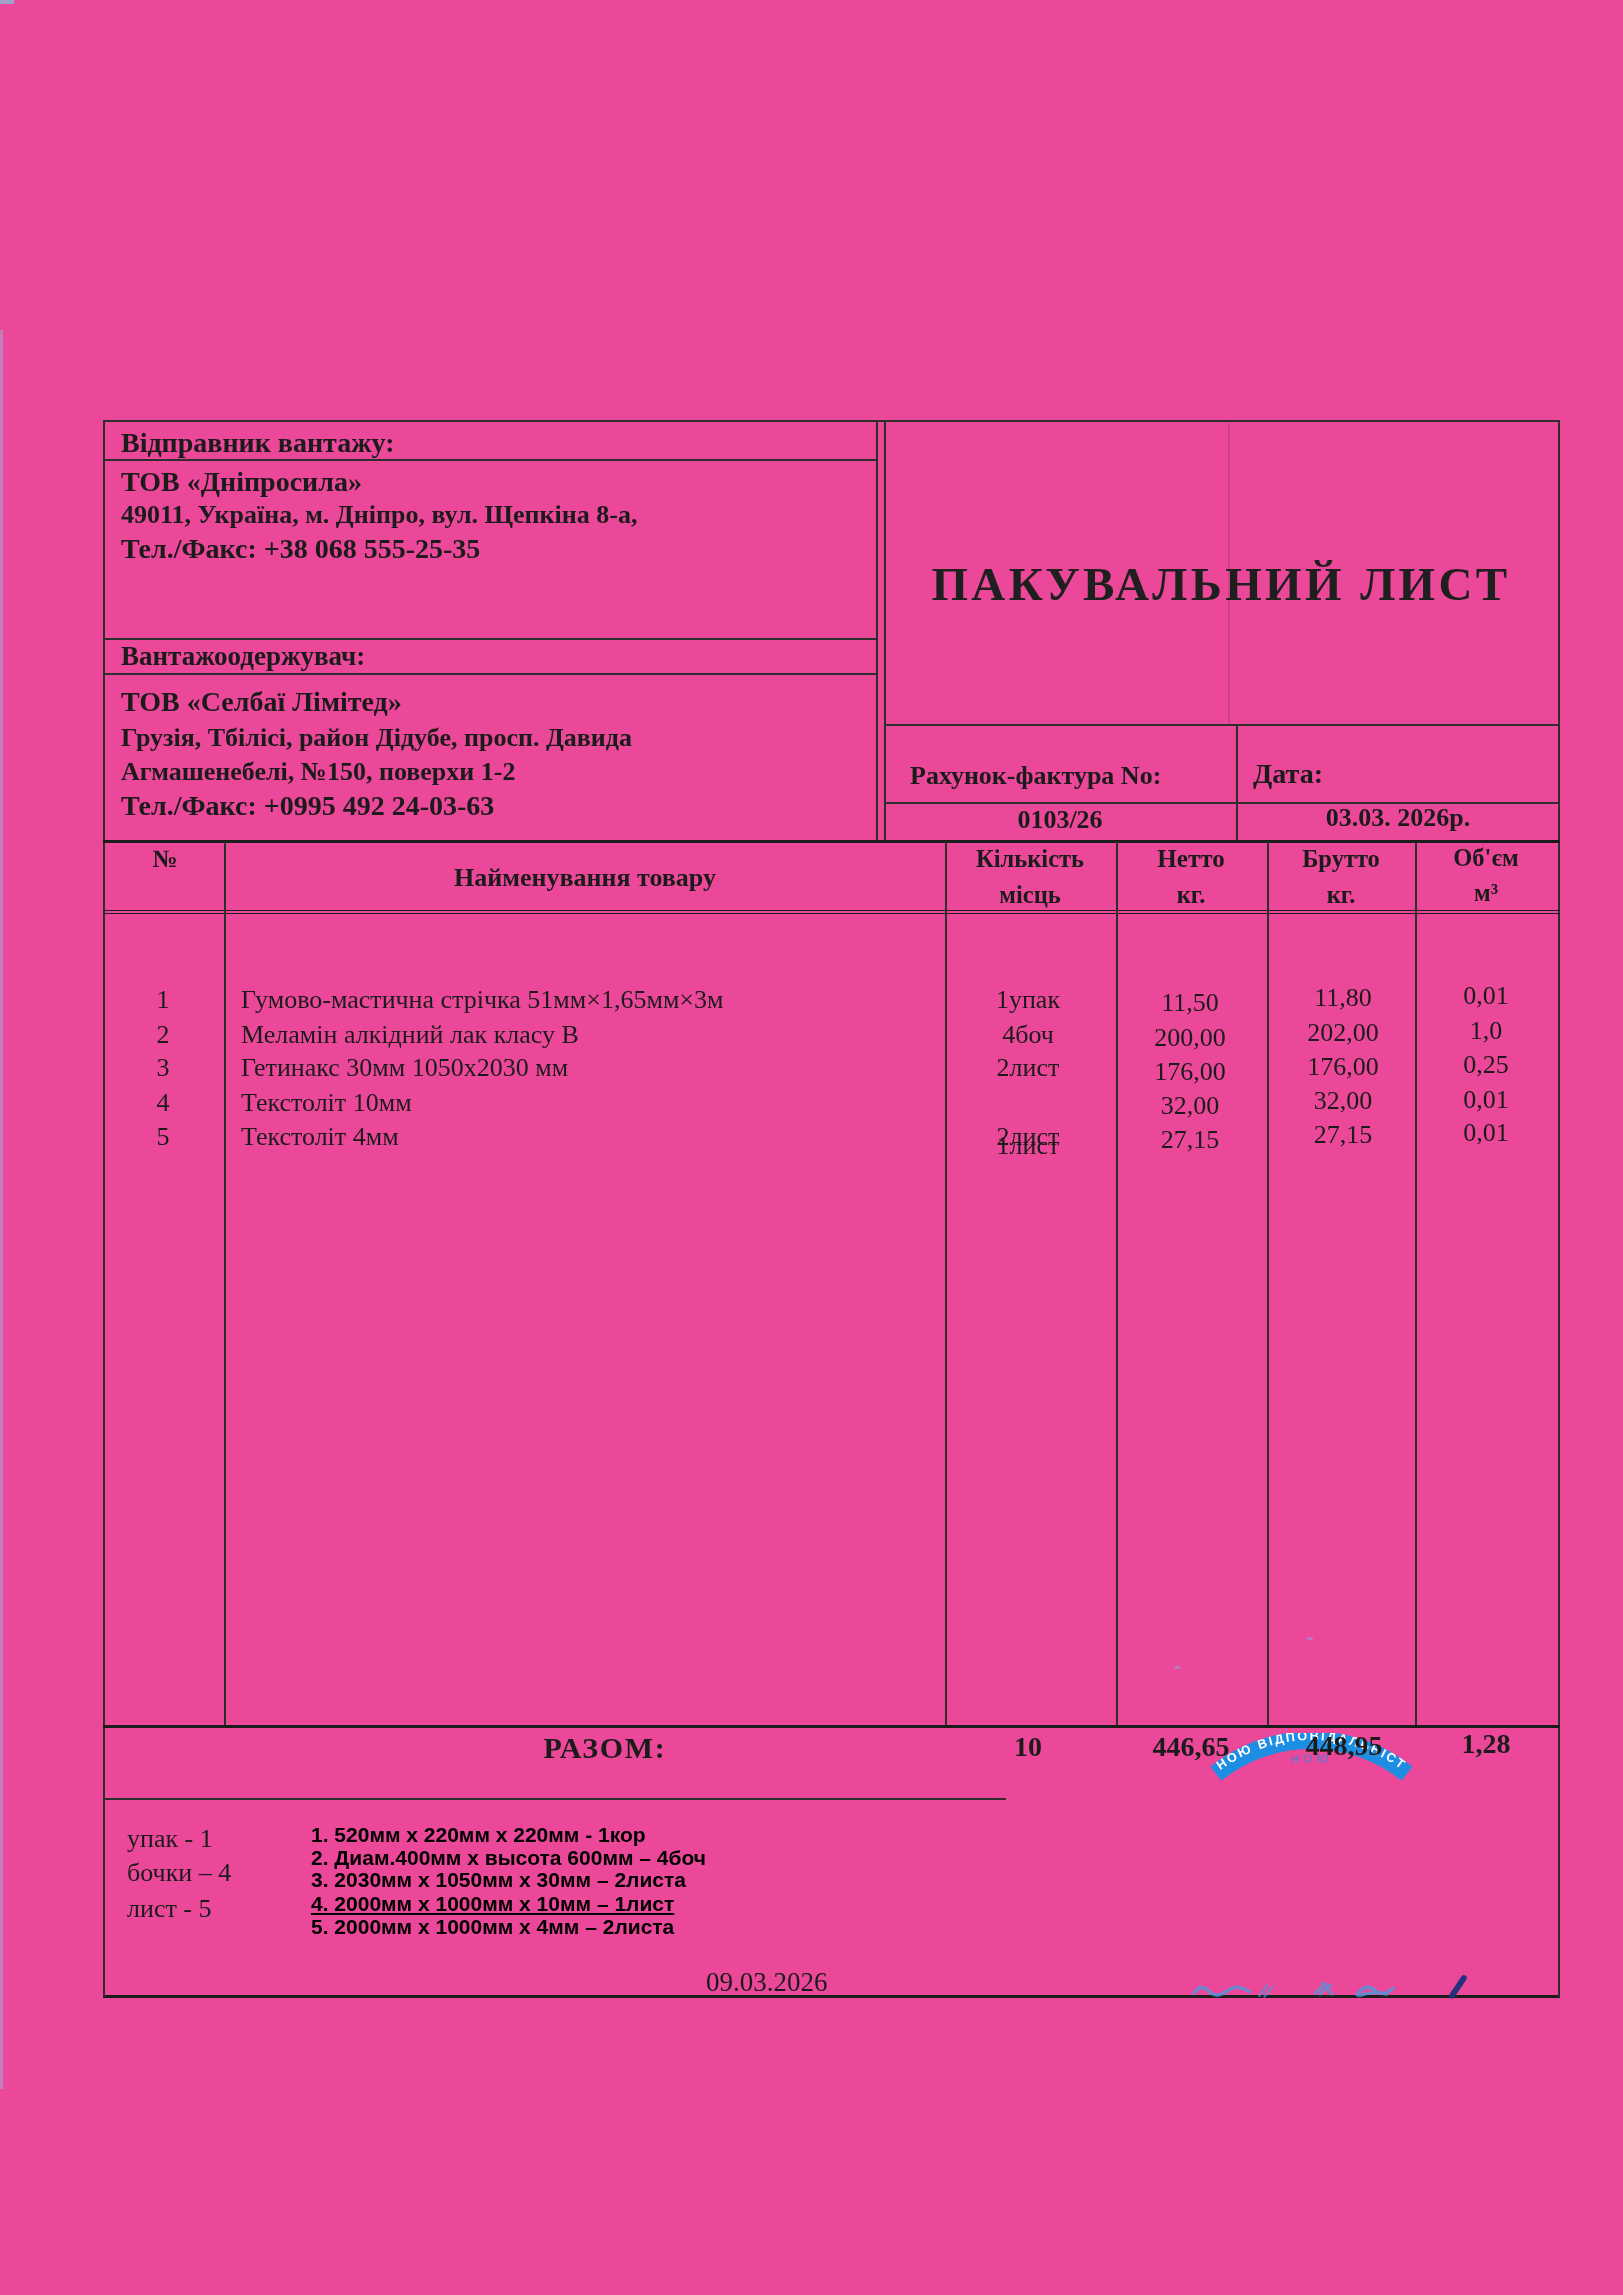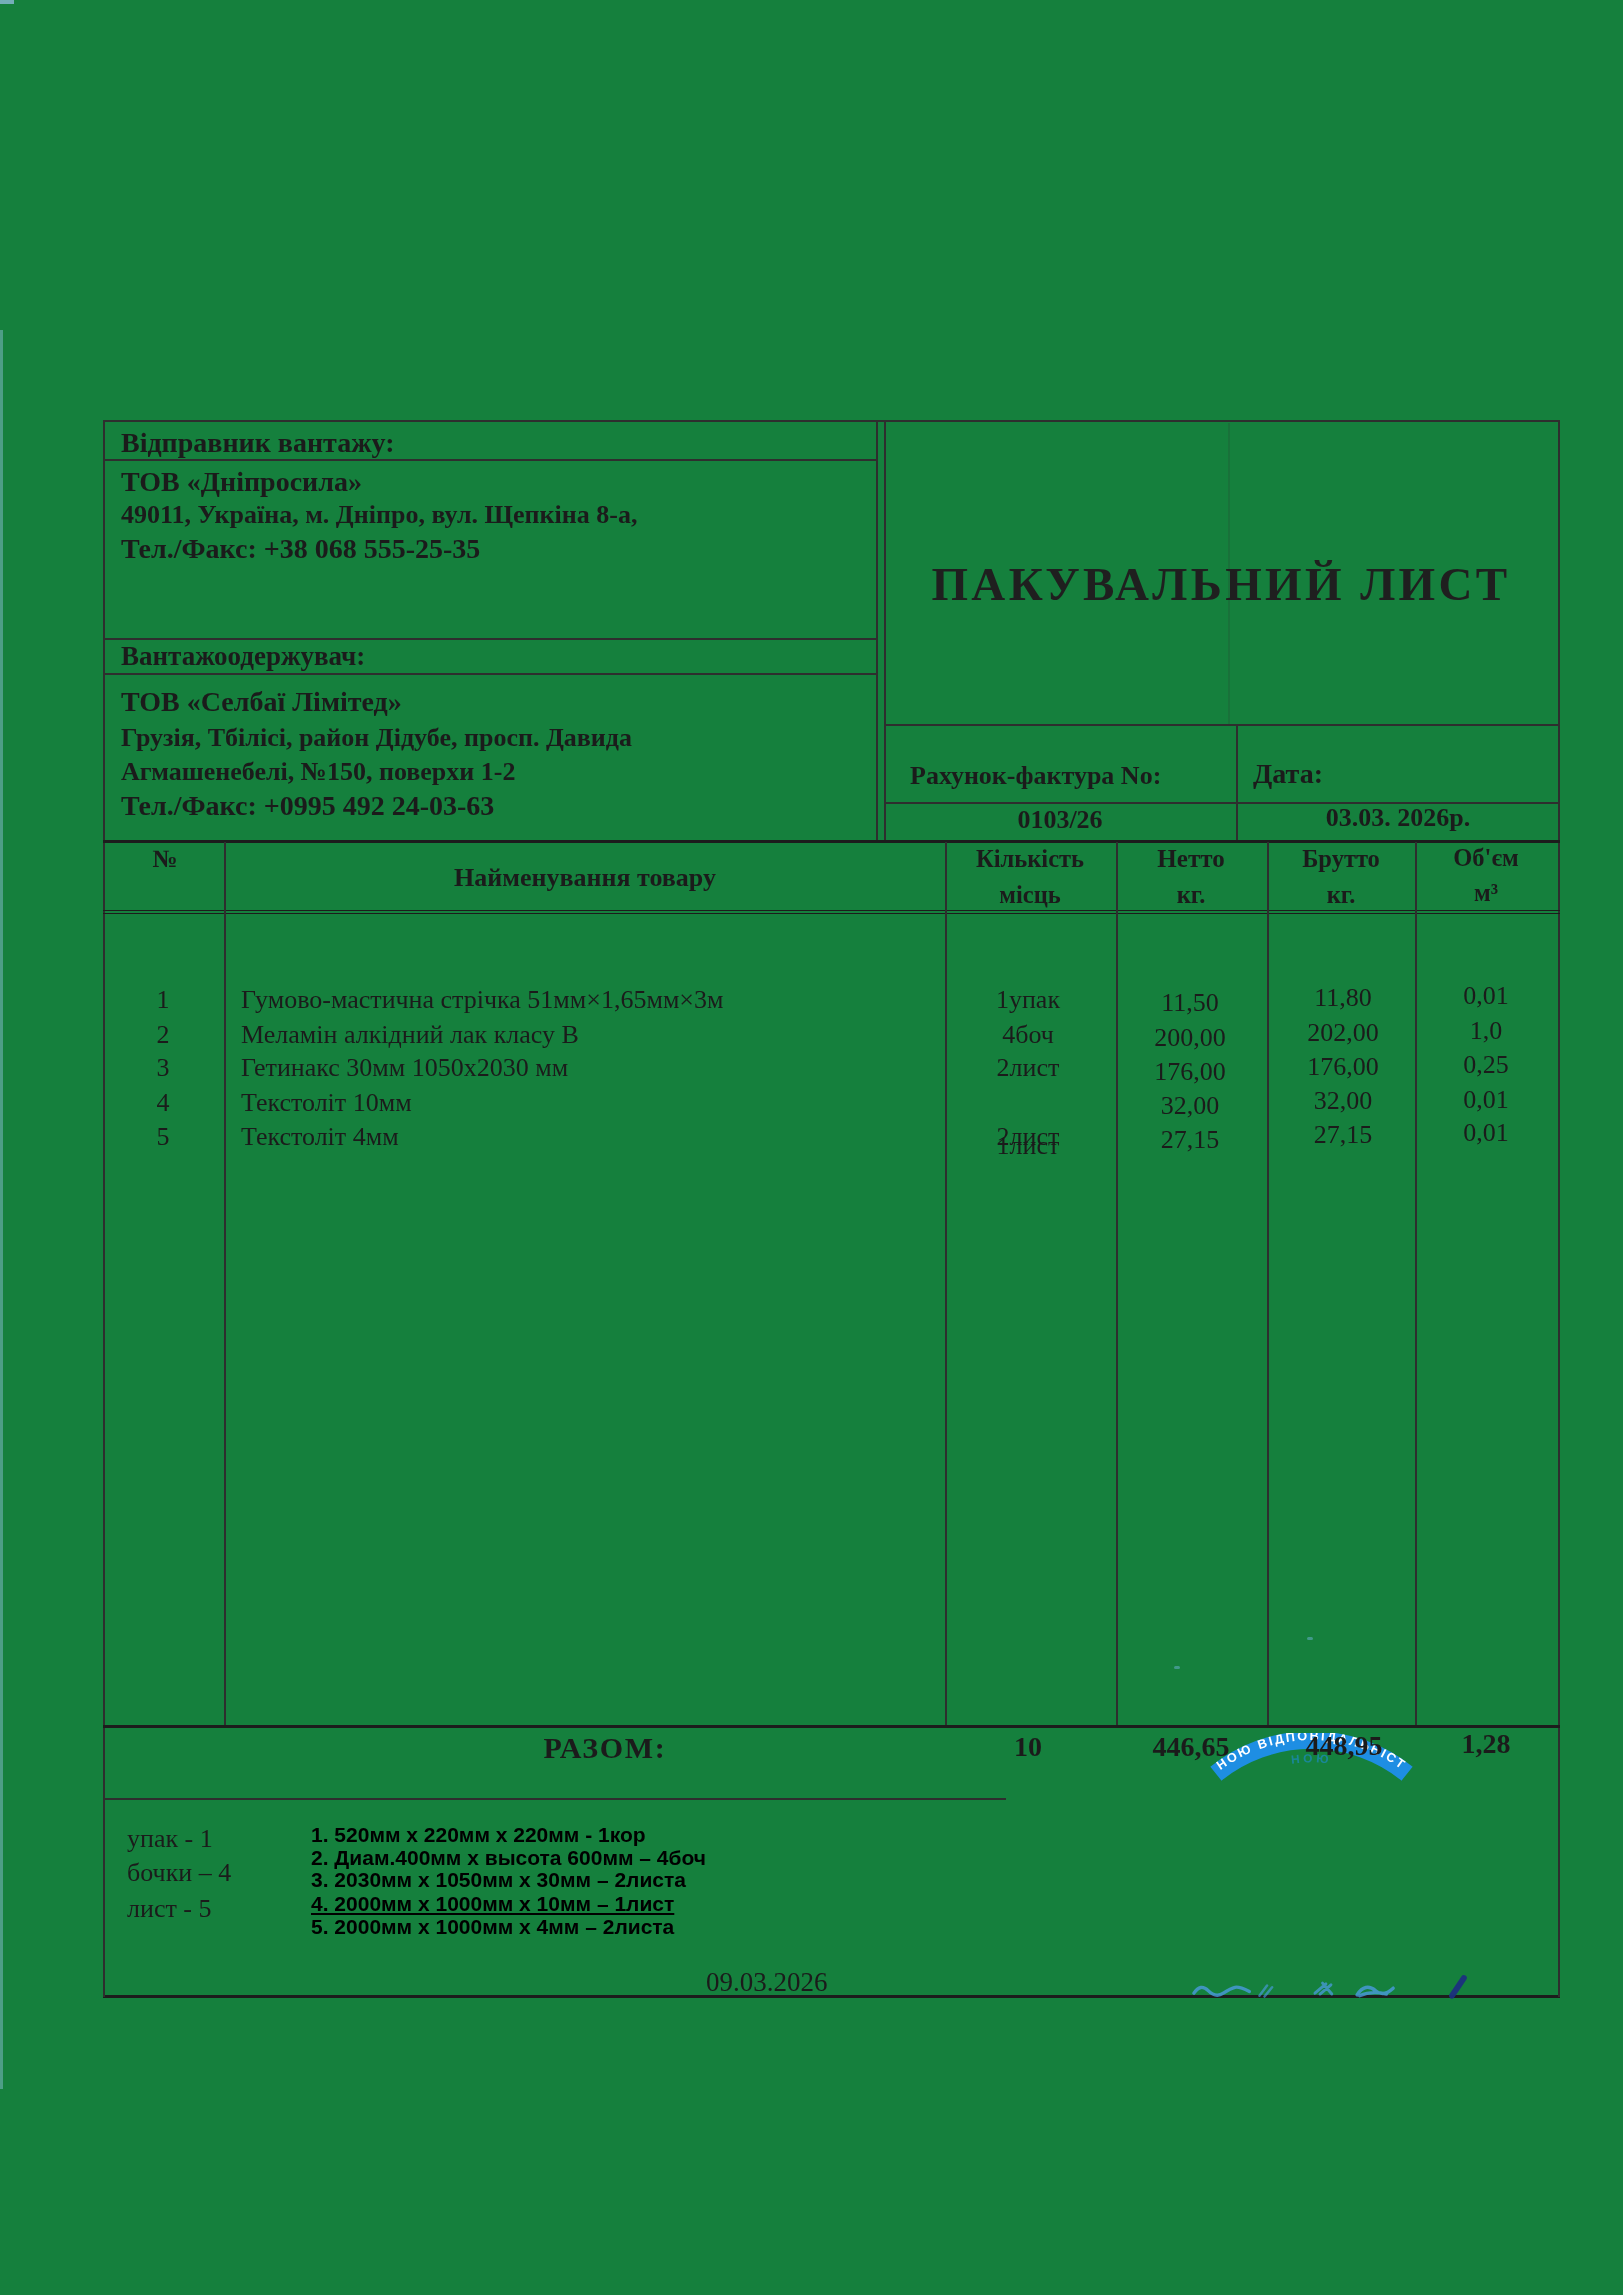--- a/index.html
+++ b/index.html
@@ -1,16 +1,16 @@
 <!DOCTYPE html>
 <html style="font-size:13.5px"><head>
 <meta charset="utf-8">
 <style>
   html,body{margin:0;padding:0;background:#fff;}
-  .page{position:relative;width:1623px;height:2295px;background:#15803d;overflow:hidden;
+  .page{position:relative;width:1623px;height:2295px;background:#ec4899;overflow:hidden;
         font-family:"Liberation Serif", serif;color:#1b1b1b;}
   .t{position:absolute;white-space:nowrap;line-height:1.05;}
   .c{transform:translateX(-50%);text-align:center;}
   .b{font-weight:bold;}
   .hl{position:absolute;background:#2e2e2e;height:1.7px;}
   .hl.thick{height:2.5px;background:#1c1c1c;}
   .hl.dbl{height:0;background:none;border-top:4.2px double #1c1c1c;}
   .vl{position:absolute;background:#2e2e2e;width:1.7px;}
   .ghost{opacity:.18;}
   .sans{font-family:"Liberation Sans", sans-serif;}

